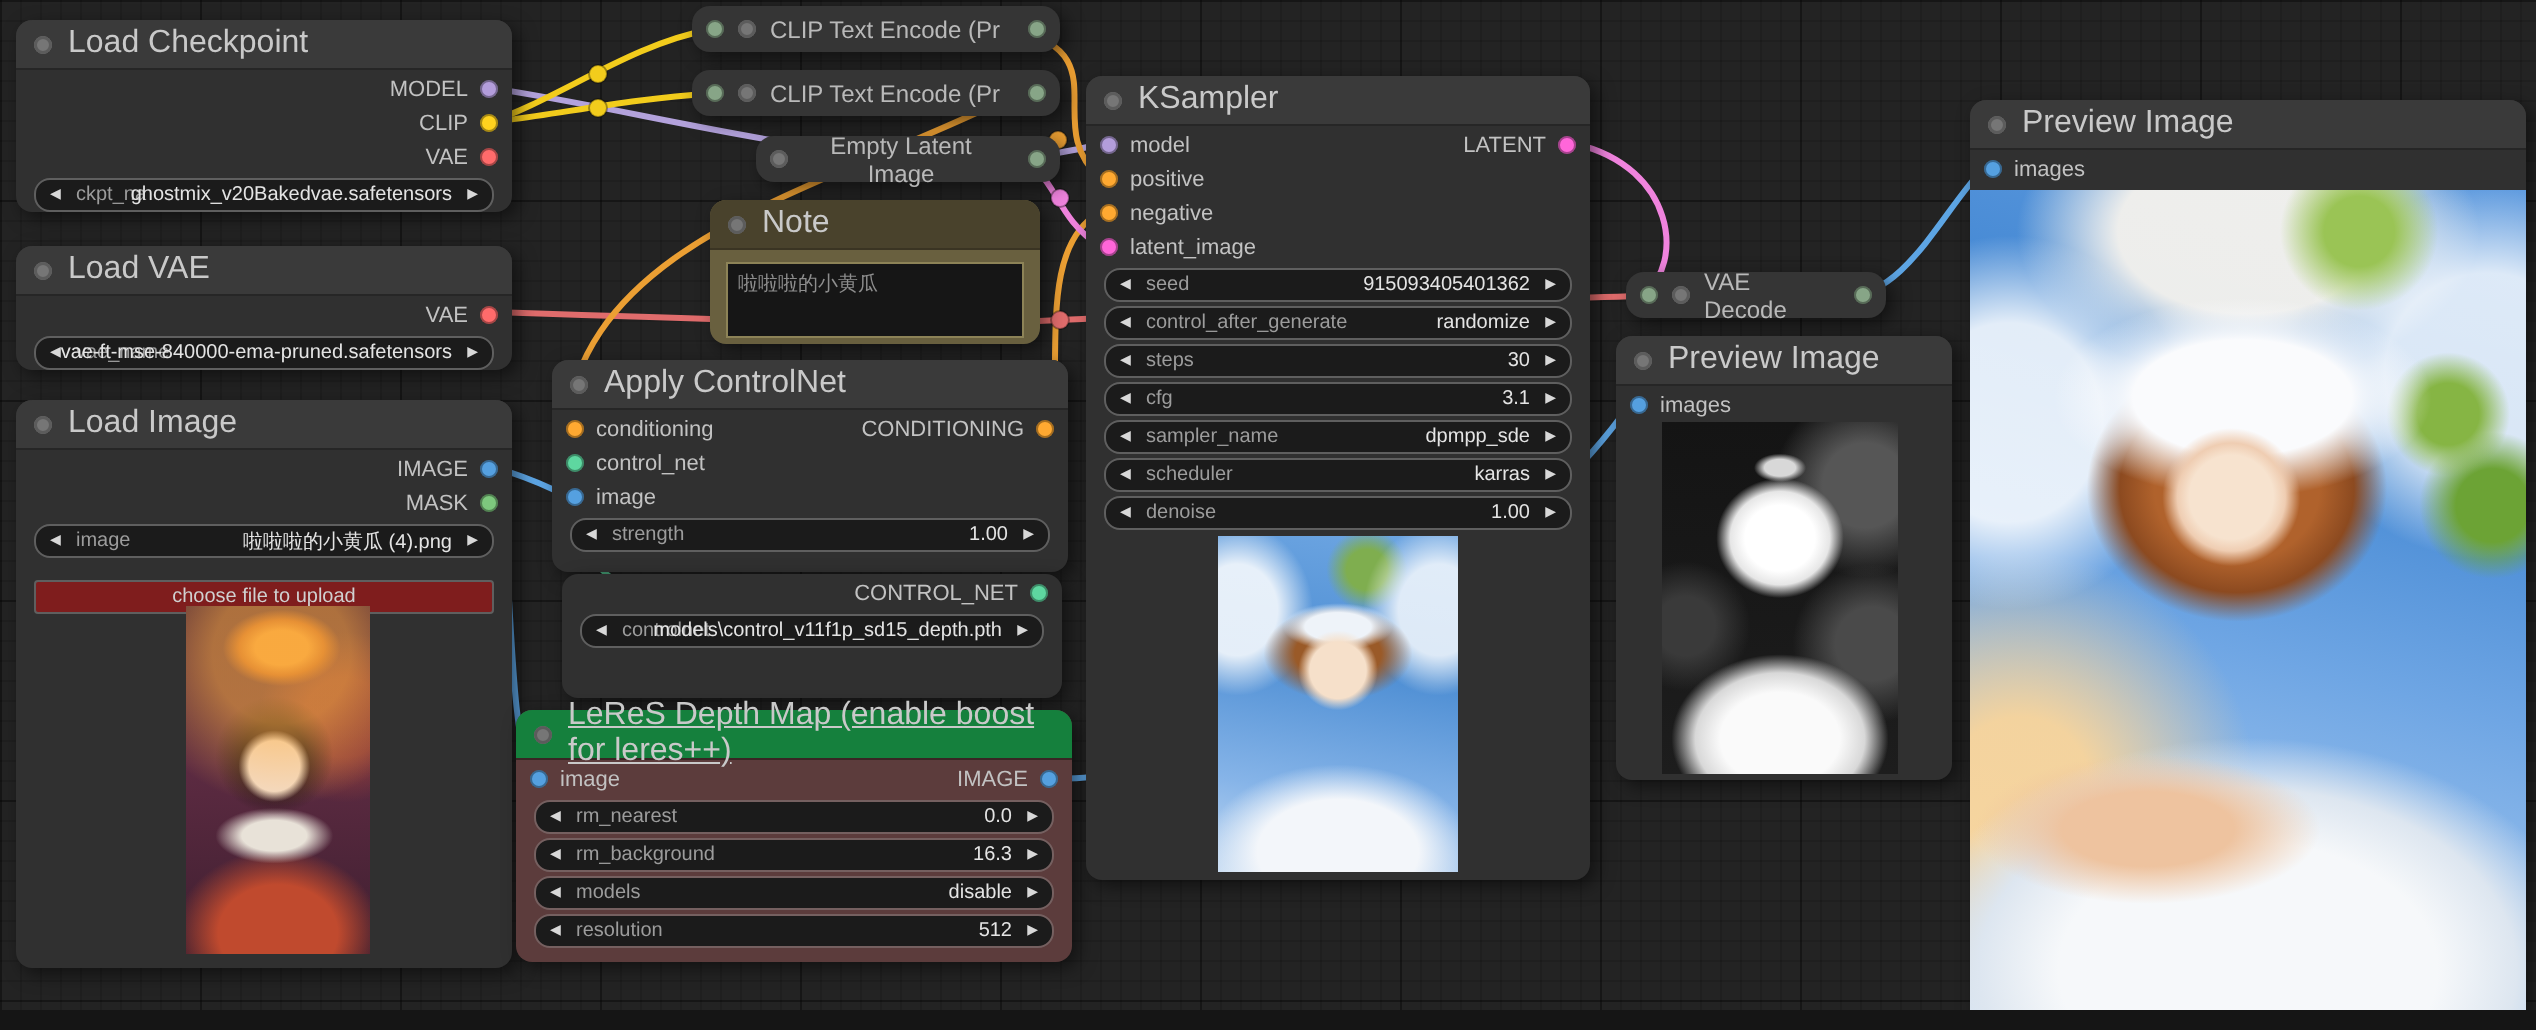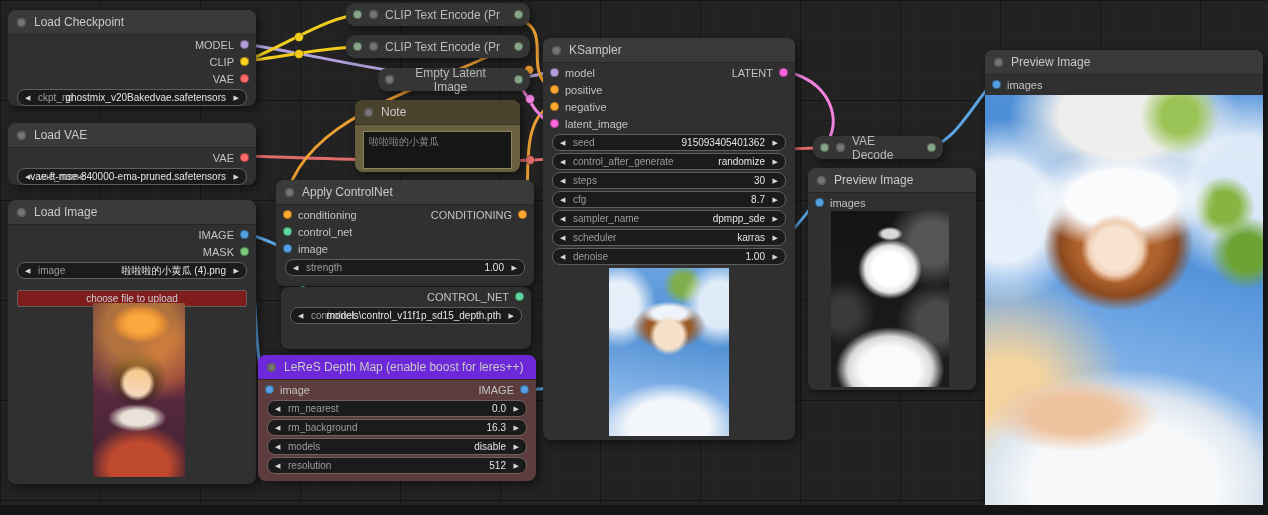--- a/index.html
+++ b/index.html
@@ -11,21 +11,21 @@
          linear-gradient(rgba(0,0,0,.12) 1px, transparent 1px),
          linear-gradient(90deg, rgba(0,0,0,.12) 1px, transparent 1px);
        background-size:100px 100px,100px 100px,10px 10px,10px 10px;
        font-family:"Liberation Sans", sans-serif; -webkit-font-smoothing:antialiased;}
   #bottom-strip{position:absolute;left:0;bottom:0;width:100%;height:10px;background:#151515;z-index:4;}
   svg.wires{position:absolute;left:0;top:0;z-index:1;}
 
   .n{position:absolute;background:#303030;border-radius:8px;box-shadow:3px 3px 9px rgba(0,0,0,.5);
      color:#c6c6c6;z-index:2;}
   .t{display:flex;align-items:center;height:24px;padding:0 9px;gap:8px;background:#3a3a3a;
-     border-radius:8px 8px 0 0;font-size:12px;color:#c9c9c9;border-bottom:1px solid #262626;}
+     border-radius:8px 8px 0 0;font-size:16px;color:#c9c9c9;border-bottom:1px solid #262626;}
   .cd{width:9px;height:9px;border-radius:50%;background:#767676;box-shadow:inset 0 0 0 1.5px #5c5c5c;flex:none;}
   .body{padding-top:1px;}
   .row{display:flex;align-items:center;gap:6px;padding:0 7px;height:17px;font-size:11px;color:#c2c2c2;}
   .row.out{justify-content:flex-end;}
   .dual{display:flex;justify-content:space-between;align-items:center;padding:0 7px;height:17px;font-size:11px;color:#c2c2c2;}
   .dual .l,.dual .r{display:flex;align-items:center;gap:6px;}
   .dot{width:9px;height:9px;border-radius:50%;flex:none;box-shadow:inset 0 0 0 1px rgba(0,0,0,.35);}
   .c-model{background:#b39ddb}.c-clip{background:#ffd21e}.c-vae{background:#ff6b6b}
   .c-img{background:#55a0e0}.c-mask{background:#7dc87d}.c-cond{background:#ffa931}
   .c-lat{background:#ff66d9}.c-cnet{background:#5ed7a0}.c-col{background:#87a587}
@@ -33,21 +33,21 @@
      border-radius:8px;font-size:10px;display:flex;align-items:center;color:#c0c0c0;overflow:hidden;}
   .w .al{position:absolute;left:7px;font-size:7px;color:#d8d8d8;line-height:15px;}
   .w .ar{position:absolute;right:7px;font-size:7px;color:#d8d8d8;line-height:15px;}
   .w .lb{position:absolute;left:20px;white-space:nowrap;color:#9c9c9c;}
   .w .vl{position:absolute;right:20px;white-space:nowrap;color:#e4e4e4;}
   .btn{height:15px;margin:11px 9px;background:#7f1d1d;border:1px solid #5f5f5f;border-radius:2px;
        font-size:10px;color:#d0d0d0;display:flex;align-items:center;justify-content:center;}
   .ncol{position:absolute;height:23px;background:#353535;border-radius:9px;display:flex;align-items:center;
         gap:7px;padding:0 7px;font-size:12px;color:#b9b9b9;z-index:2;box-shadow:3px 3px 9px rgba(0,0,0,.5);}
   .ncol .sp{flex:1;}
-  .leres{background:#5c3c3c}.leres .t{background:#6d28d9;border-bottom-color:#3a2424;}
+  .leres{background:#5c3c3c}.leres .t{background:#15803d;border-bottom-color:#3a2424;text-decoration:underline;}
   .leres .w{border-color:#756060;}
   .note-n{background:#69603f}.note-n .t{background:#49422c;border-bottom-color:#3a3423;}
   .ntext{margin:6px 8px 26px 8px;height:38px;background:#161616;border:1px solid #8d8357;
          font-size:10px;color:#8d8d8d;padding:3px 5px;box-sizing:border-box;}
   .imgbox{position:absolute;z-index:3;}
 
   #img-loadimage{
     background:
       radial-gradient(circle at 52% 14%, rgba(255,176,66,.55) 0 22%, rgba(255,176,66,0) 48%),
       radial-gradient(ellipse 32% 11% at 52% 12%, #f2a13c 0 45%, #c96a25 72%, rgba(201,106,37,0) 100%),
@@ -356,21 +356,21 @@
     </div>
     <div class="w">
       <span class="al">◀</span>
       <span class="lb">steps</span>
       <span class="vl">30</span>
       <span class="ar">▶</span>
     </div>
     <div class="w">
       <span class="al">◀</span>
       <span class="lb">cfg</span>
-      <span class="vl">8.7</span>
+      <span class="vl">3.1</span>
       <span class="ar">▶</span>
     </div>
     <div class="w">
       <span class="al">◀</span>
       <span class="lb">sampler_name</span>
       <span class="vl">dpmpp_sde</span>
       <span class="ar">▶</span>
     </div>
     <div class="w">
       <span class="al">◀</span>

